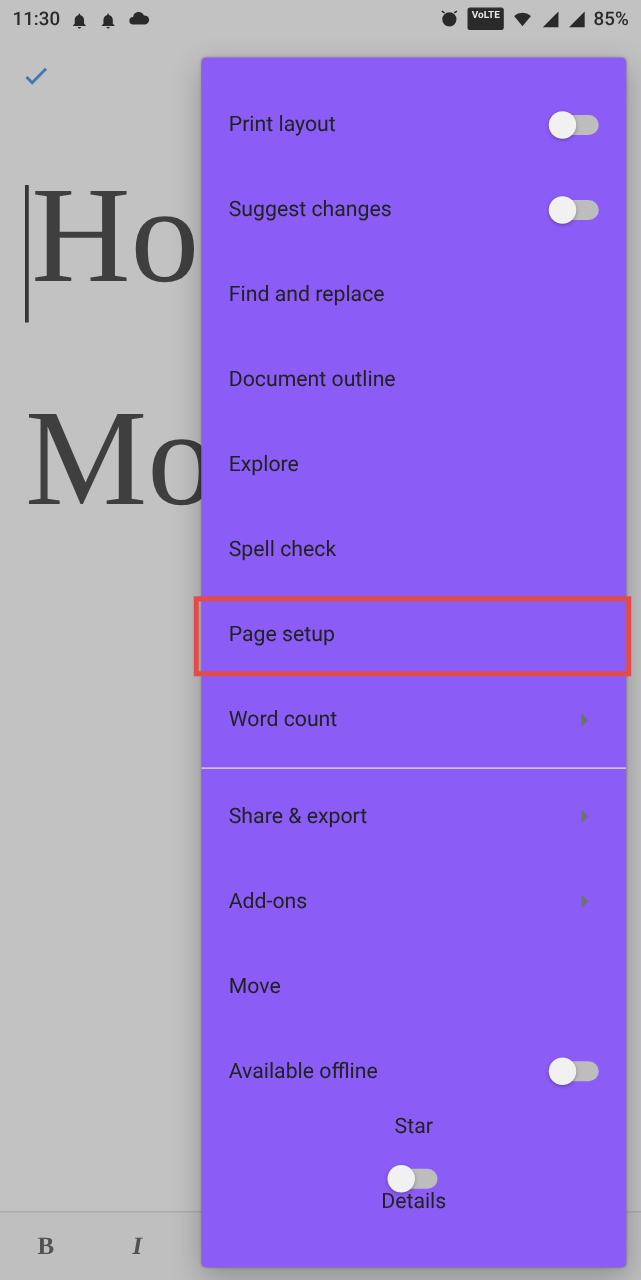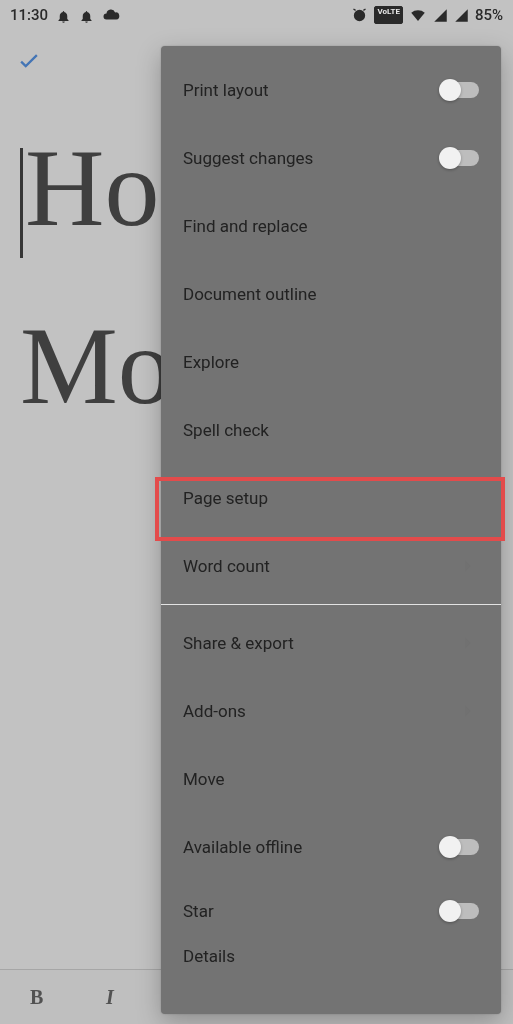--- a/index.html
+++ b/index.html
@@ -45,35 +45,35 @@
     position:absolute; left:0; right:0; bottom:0; height:55px;
     display:flex; align-items:center; justify-content:space-around;
     border-top:1px solid #ccc; background:#fafafa;
   }
   .bottom-bar .tb { width:40px; text-align:center; font-size:20px; font-weight:700; color:#333; font-family: Georgia, serif;}
   .bottom-bar svg { fill:#333; }
 
   
   .menu {
     position:absolute; top:46px; right:12px; width:340px; bottom:10px;
-    background:#737373;
+    background:#8b5cf6;
     box-shadow:0 8px 24px rgba(0,0,0,0.25), 0 0 2px rgba(0,0,0,0.2);
     border-radius:4px;
     z-index:10;
     display:flex; flex-direction:column;
-    padding-top:10px;
+    padding-top:20px;
     overflow:hidden;
   }
   .menu-item {
     display:flex; align-items:center;
     min-height:68px; padding:0 22px;
     font-size:17px; color:#222;
     position:relative;
   }
-  .menu-item.short { min-height:60px; }
+  .menu-item.short { min-height:60px;flex-direction:column; }
   .menu-item .label { flex:1; }
   .menu-sep { height:1px; background:#e3e3e3; margin:4px 0; }
   .chevron svg { fill:#717171; }
   .toggle {
     width:38px; height:16px; border-radius:10px; background:#bdbdbd; position:relative;
   }
   .toggle::after {
     content:""; position:absolute; width:22px; height:22px; border-radius:50%;
     background:#f1f1f1; top:-3px; left:-2px;
     box-shadow:0 1px 3px rgba(0,0,0,0.3);

